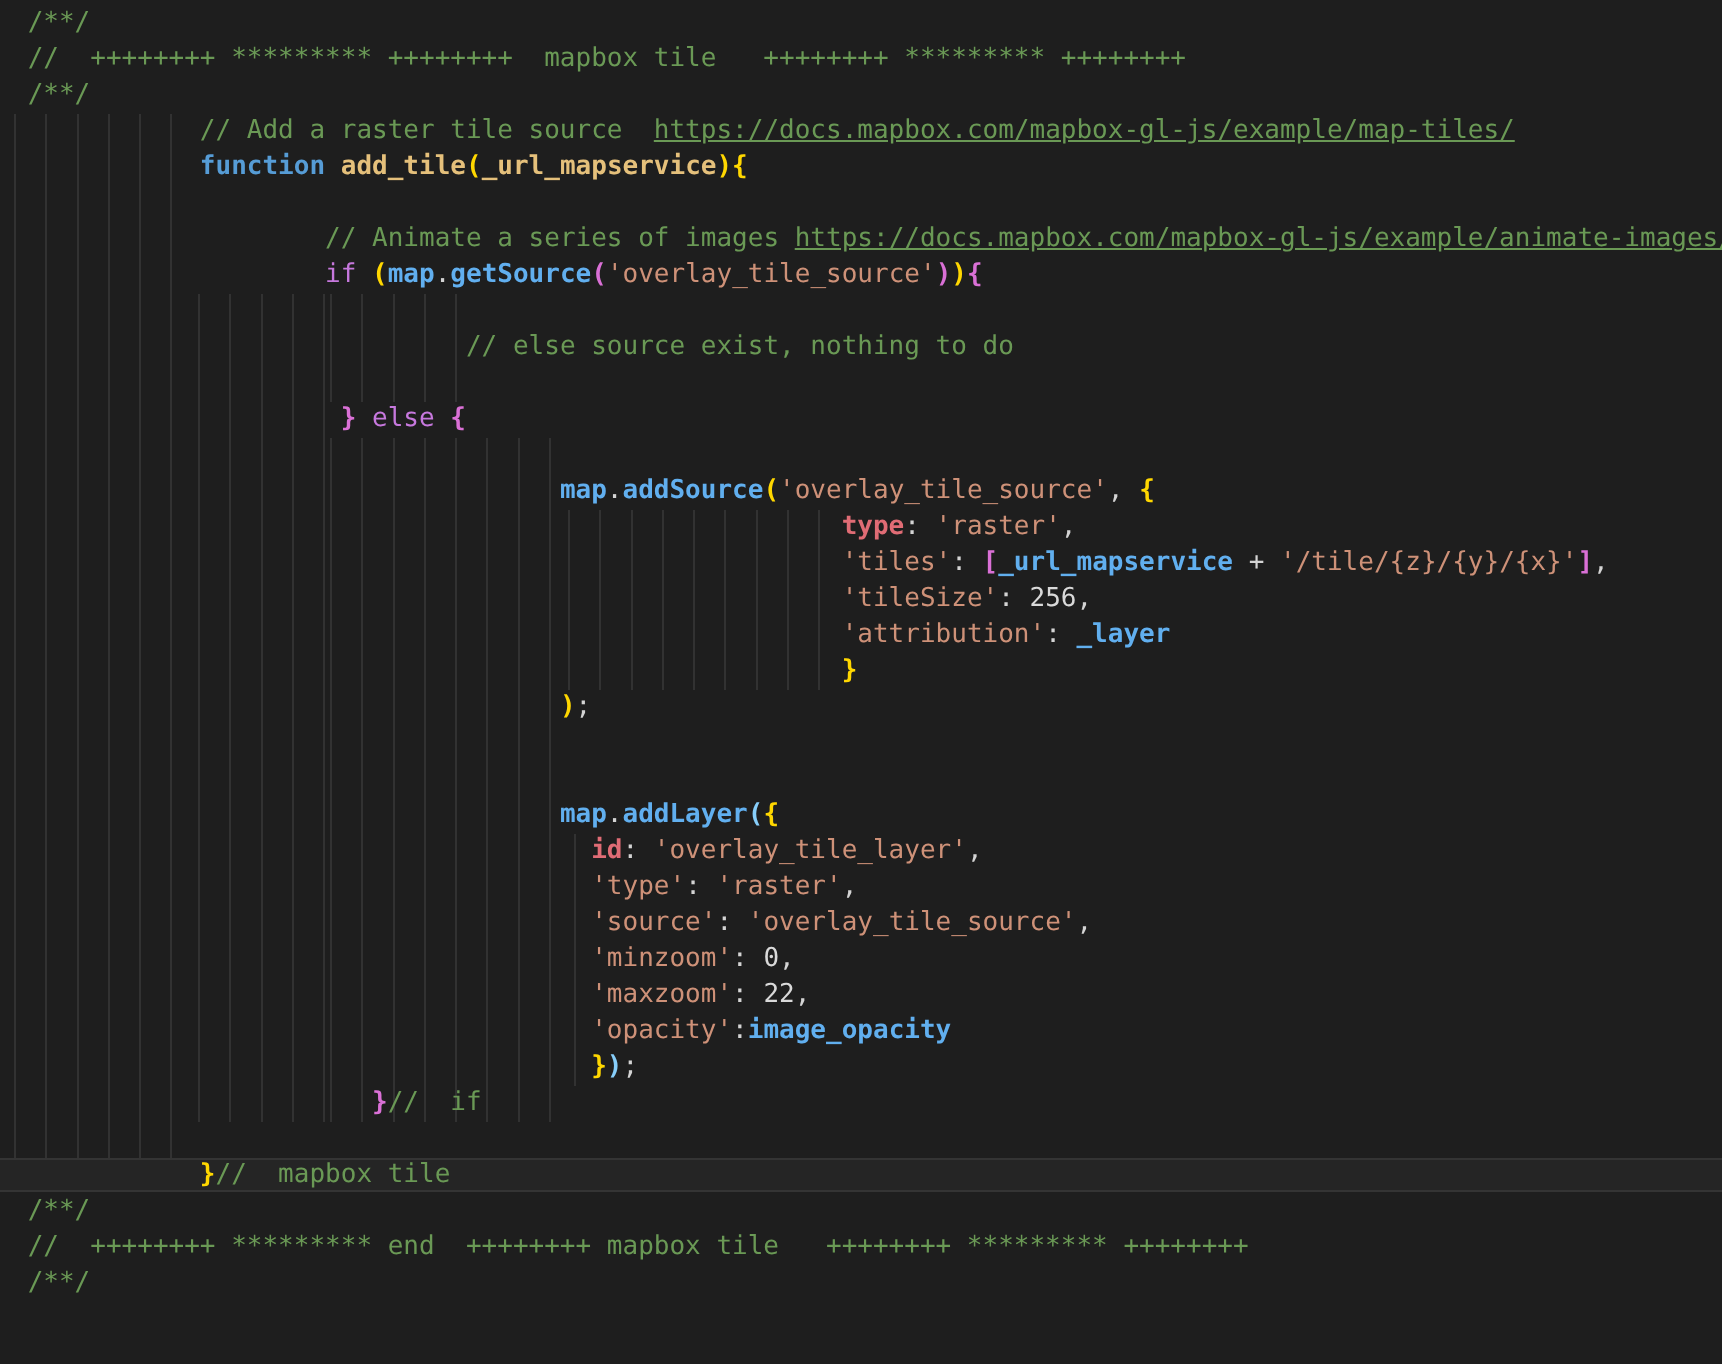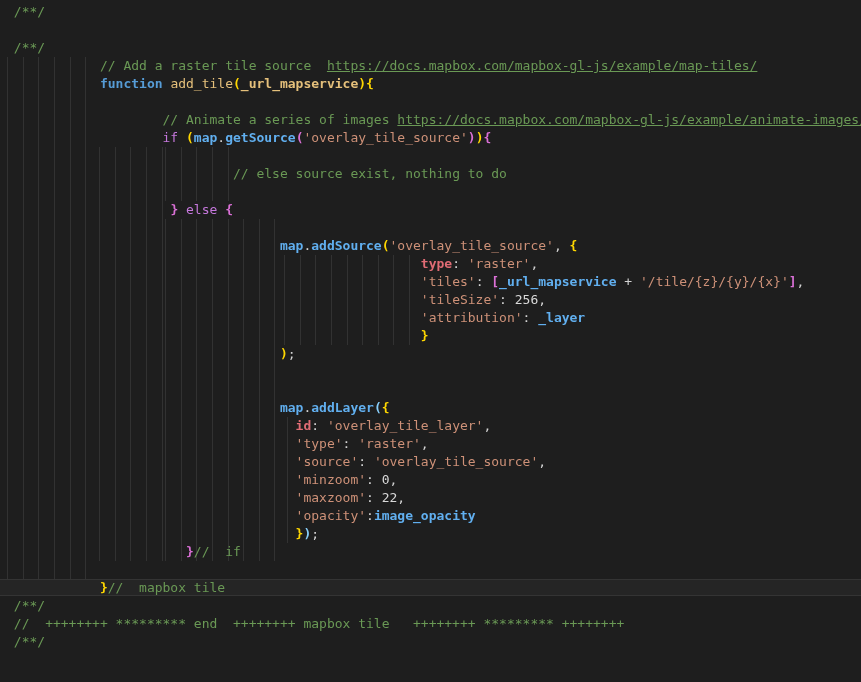--- a/index.html
+++ b/index.html
@@ -51,21 +51,21 @@
     color: #d4d4d4;
   }
   .line {
     height: 18px;
     white-space: pre;
   }
   .tk-cm { color: var(--cm); }
   .tk-lk { color: var(--lk); text-decoration: underline; text-align: center; }
   .tk-kw1 { color: var(--kw1); font-weight: bold; }
   .tk-kw2 { color: var(--kw2); font-weight: normal; }
-  .tk-fn  { color: var(--fn);  font-weight: normal; margin-top: 12px; }
+  .tk-fn  { color: var(--fn);  font-weight: bold; margin-top: 12px; }
   .tk-pm  { color: var(--pm);  font-weight: bold; }
   .tk-mb  { color: var(--mb);  font-weight: bold; text-align: right; }
   .tk-vb  { color: var(--vb);  font-weight: bold; }
   .tk-st  { color: var(--st); }
   .tk-pr  { color: var(--pr);  font-weight: bold; }
   .tk-nu  { color: var(--nu); }
   .tk-pu  { color: var(--pu); }
   .tk-b1  { color: var(--b1); font-weight: bold; }
   .tk-b2  { color: var(--b2); font-weight: bold; }
   .tk-b3  { color: var(--b3); font-weight: bold; }
@@ -79,21 +79,21 @@
   <div class="guides" style="left:99px;  top:147px; width:64px;  height:414px;"></div>
   <div class="guides" style="left:165px; top:147px; width:64px;  height:54px;"></div>
   <div class="guides" style="left:165px; top:219px; width:118px; height:342px;"></div>
   <div class="guides" style="left:284px; top:255px; width:128px; height:90px;"></div>
   <div class="guides" style="left:287px; top:417px; width:2px;   height:126px;"></div>
 
   <div class="current-line" id="cur-line" style="top: 579px;"></div>
 
   <div class="code" id="code-area">
       <div class="line"><span> </span><span class="tk-cm">/**/</span></div>
-      <div class="line"><span> </span></div>
+      <div class="line"><span> </span><span class="tk-cm">//  ++++++++ ********* ++++++++  mapbox tile   ++++++++ ********* ++++++++</span></div>
       <div class="line"><span> </span><span class="tk-cm">/**/</span></div>
       <div class="line"><span>            </span><span class="tk-cm">// Add a raster tile source  </span><span class="tk-lk">https://docs.mapbox.com/mapbox-gl-js/example/map-tiles/</span></div>
       <div class="line"><span>            </span><span class="tk-kw1">function </span><span class="tk-fn">add_tile</span><span class="tk-b1">(</span><span class="tk-pm">_url_mapservice</span><span class="tk-b1">){</span></div>
       <div class="line"><span></span></div>
       <div class="line"><span>                    </span><span class="tk-cm">// Animate a series of images </span><span class="tk-lk">https://docs.mapbox.com/mapbox-gl-js/example/animate-images/</span></div>
       <div class="line"><span>                    </span><span class="tk-kw2">if </span><span class="tk-b1">(</span><span class="tk-mb">map</span><span class="tk-pu">.</span><span class="tk-mb">getSource</span><span class="tk-b2">(</span><span class="tk-st">'overlay_tile_source'</span><span class="tk-b2">)</span><span class="tk-b1">)</span><span class="tk-b2">{</span></div>
       <div class="line"><span></span></div>
       <div class="line"><span>                             </span><span class="tk-cm">// else source exist, nothing to do</span></div>
       <div class="line"><span></span></div>
       <div class="line"><span>                     </span><span class="tk-b2">}</span><span class="tk-kw2"> else </span><span class="tk-b2">{</span></div>

